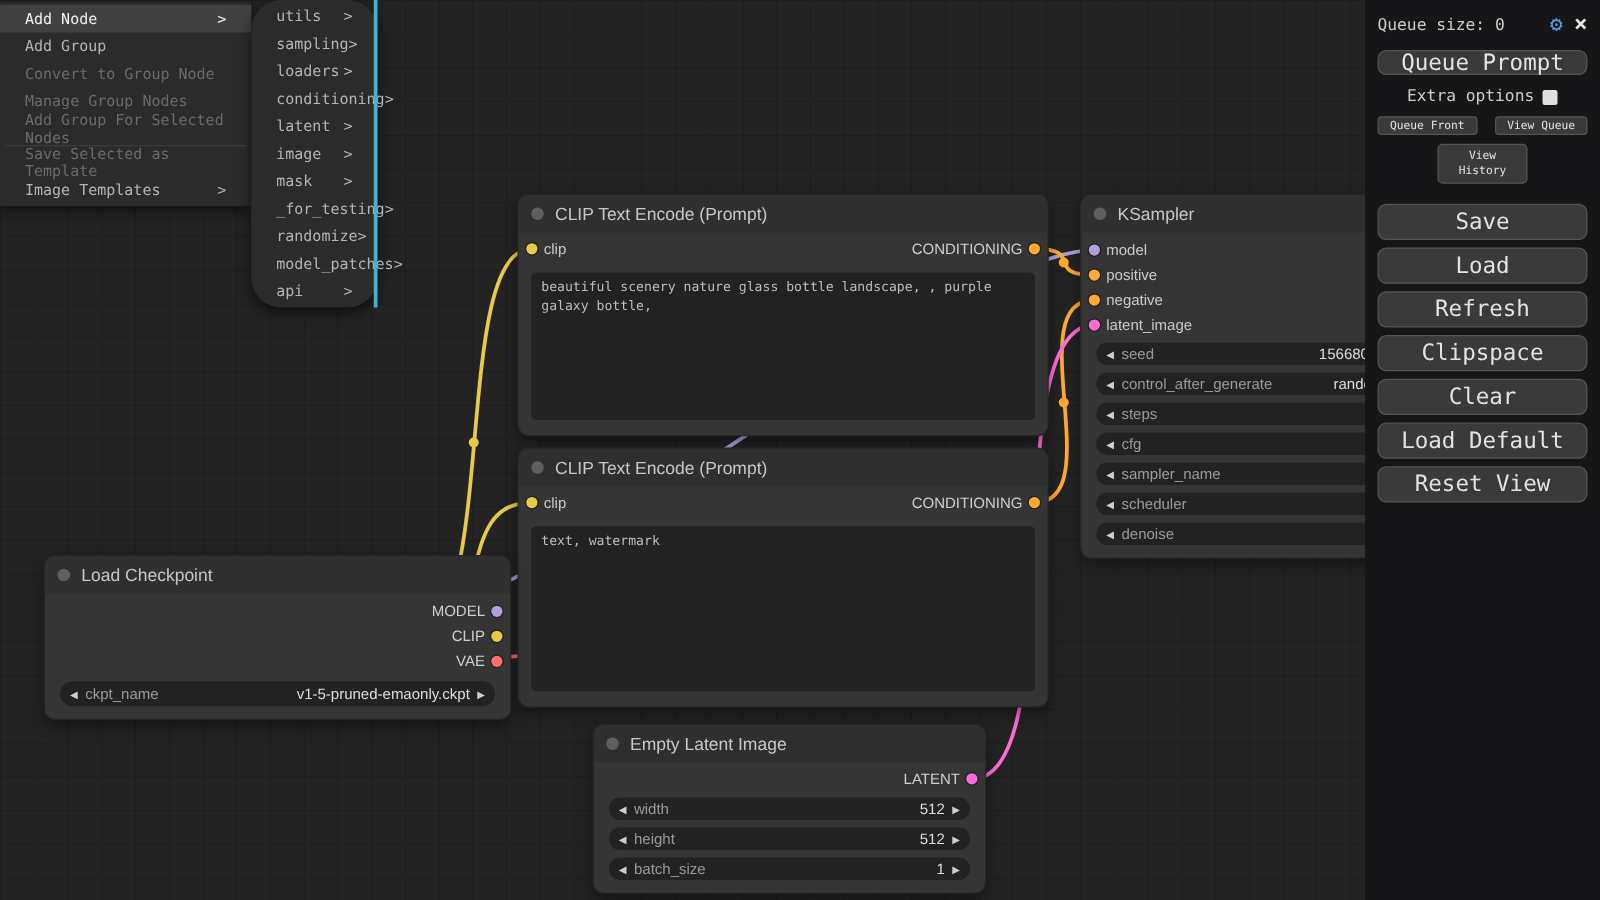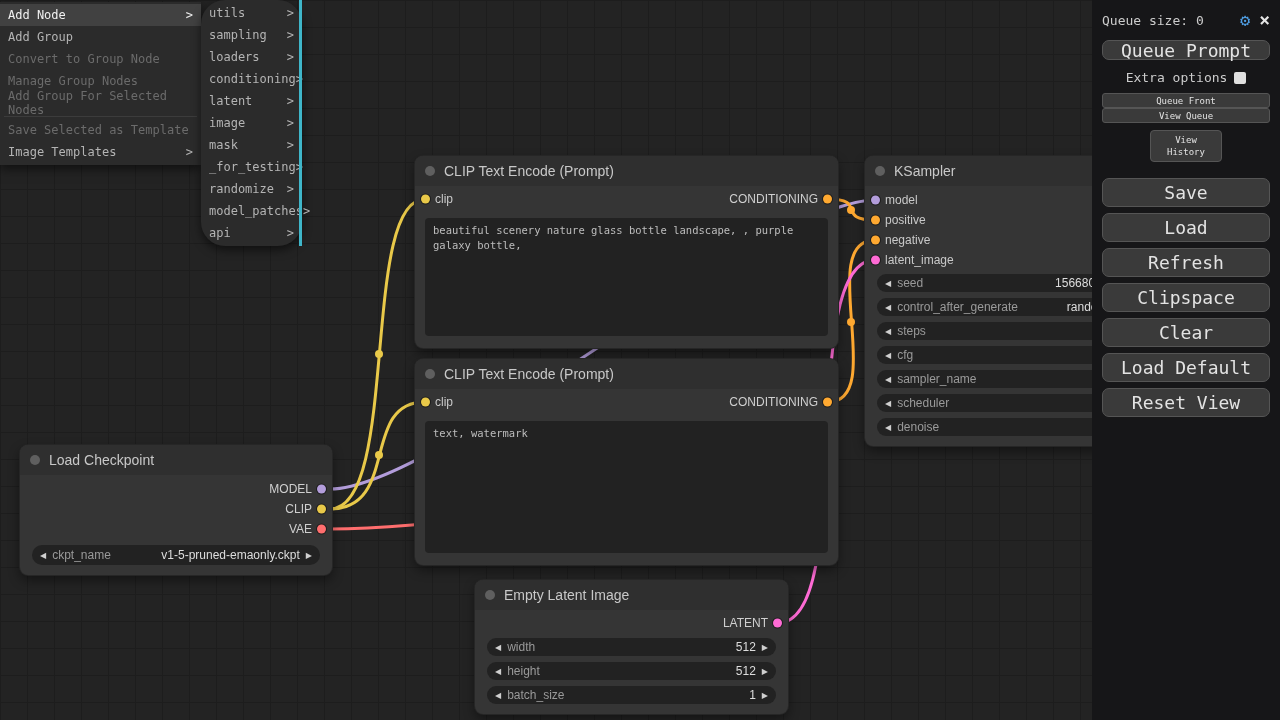--- a/index.html
+++ b/index.html
@@ -28,48 +28,48 @@
   .widgets{padding:4px 12px 10px;display:flex;flex-direction:column;gap:6px;}
   .pill{height:18px;display:flex;align-items:center;background:#222;border-radius:9px;padding:0 8px;font-size:12px;gap:6px;}
   .pill.tall{height:20px;border-radius:10px;}
   .wlabel{color:#9a9a9a;white-space:nowrap;}
   .wvalue{margin-left:auto;color:#dddddd;white-space:nowrap;}
   .warr{color:#cfcfcf;font-size:8px;flex:0 0 auto;}
   .v-seed{margin-right:31px;} .v-ctrl{margin-right:30px;}
   #node-clip1{left:415px;top:156px;width:423px;}
   #node-clip2{left:415px;top:359px;width:423px;}
   #node-ksampler{left:865px;top:156px;width:320px;}
-  #node-ckpt{left:20px;top:445px;width:312px;}
+  #node-ckpt{left:36px;top:445px;width:372px;}
   #node-latent{left:475px;top:580px;width:313px;}
   #node-latent .lat-row{margin-top:4px;height:18px;}
   
   .menu{position:absolute;background:#2b2b2b;z-index:60;padding:2px 0;
     font-family:"DejaVu Sans Mono",monospace;font-size:12px;
     box-shadow:0 4px 10px rgba(0,0,0,.55);}
   #ctx-menu{left:0;top:2px;width:201px;}
   #sub-menu{left:201px;top:0;width:101px;border-radius:24px;}
   #sub-menu::after{content:"";position:absolute;right:0;top:0;width:3px;height:100%;background:#3fb6c9;}
-  .mi{height:22px;display:flex;align-items:center;padding:0 8px;color:#b4b4b4;cursor:default;}
+  .mi{height:22px;display:flex;align-items:center;padding:0 20px;color:#b4b4b4;cursor:default;}
   .mi .arr{margin-left:auto;}
   .mi.hl{background:#414141;color:#f0f0f0;}
   .mi.dis{color:#6b6b6b;}
   .mdiv{height:1px;background:#3c3c3c;margin:2px 4px;}
   
   #sidebar{position:absolute;right:0;top:0;width:188px;height:720px;background:#161618;z-index:40;
     box-sizing:border-box;padding:8px 10px;color:#cccccc;
     font-family:"DejaVu Sans Mono",monospace;}
   .sb-top{display:flex;align-items:center;gap:9px;font-size:13px;margin:2px 0 10px;}
   .gear{margin-left:auto;color:#4f9ee3;font-size:17px;cursor:pointer;}
   .closex{font-size:18px;color:#e6e6e6;font-weight:bold;cursor:pointer;line-height:1;}
   .btn{display:flex;align-items:center;justify-content:center;background:#3a3a3a;
     border:1px solid #555;border-radius:7px;color:#e3e3e3;cursor:pointer;box-sizing:border-box;}
   .btn-queue{height:20px;font-size:18px;margin-bottom:10px;}
   .extra{display:flex;align-items:center;justify-content:center;gap:7px;font-size:13px;margin-bottom:8px;}
   .cb{width:12px;height:12px;background:#e0e0e0;border-radius:2px;cursor:pointer;}
-  .row-small{display:flex;justify-content:space-between;margin-bottom:7px;flex-direction:column;}
+  .row-small{display:flex;justify-content:space-between;margin-bottom:7px;}
   .btn-xs{font-size:9px;height:15px;padding:0 9px;border-radius:3px;}
   .btn-history{width:72px;margin:0 auto 16px;font-size:9px;padding:3px 0;border-radius:4px;}
   .btn-history span{display:block;width:48px;text-align:center;line-height:1.35;}
   .btn-big{height:29px;font-size:18px;margin-bottom:6px;}
 </style>
 </head>
 <body>
 
 <div id="stage">
 

